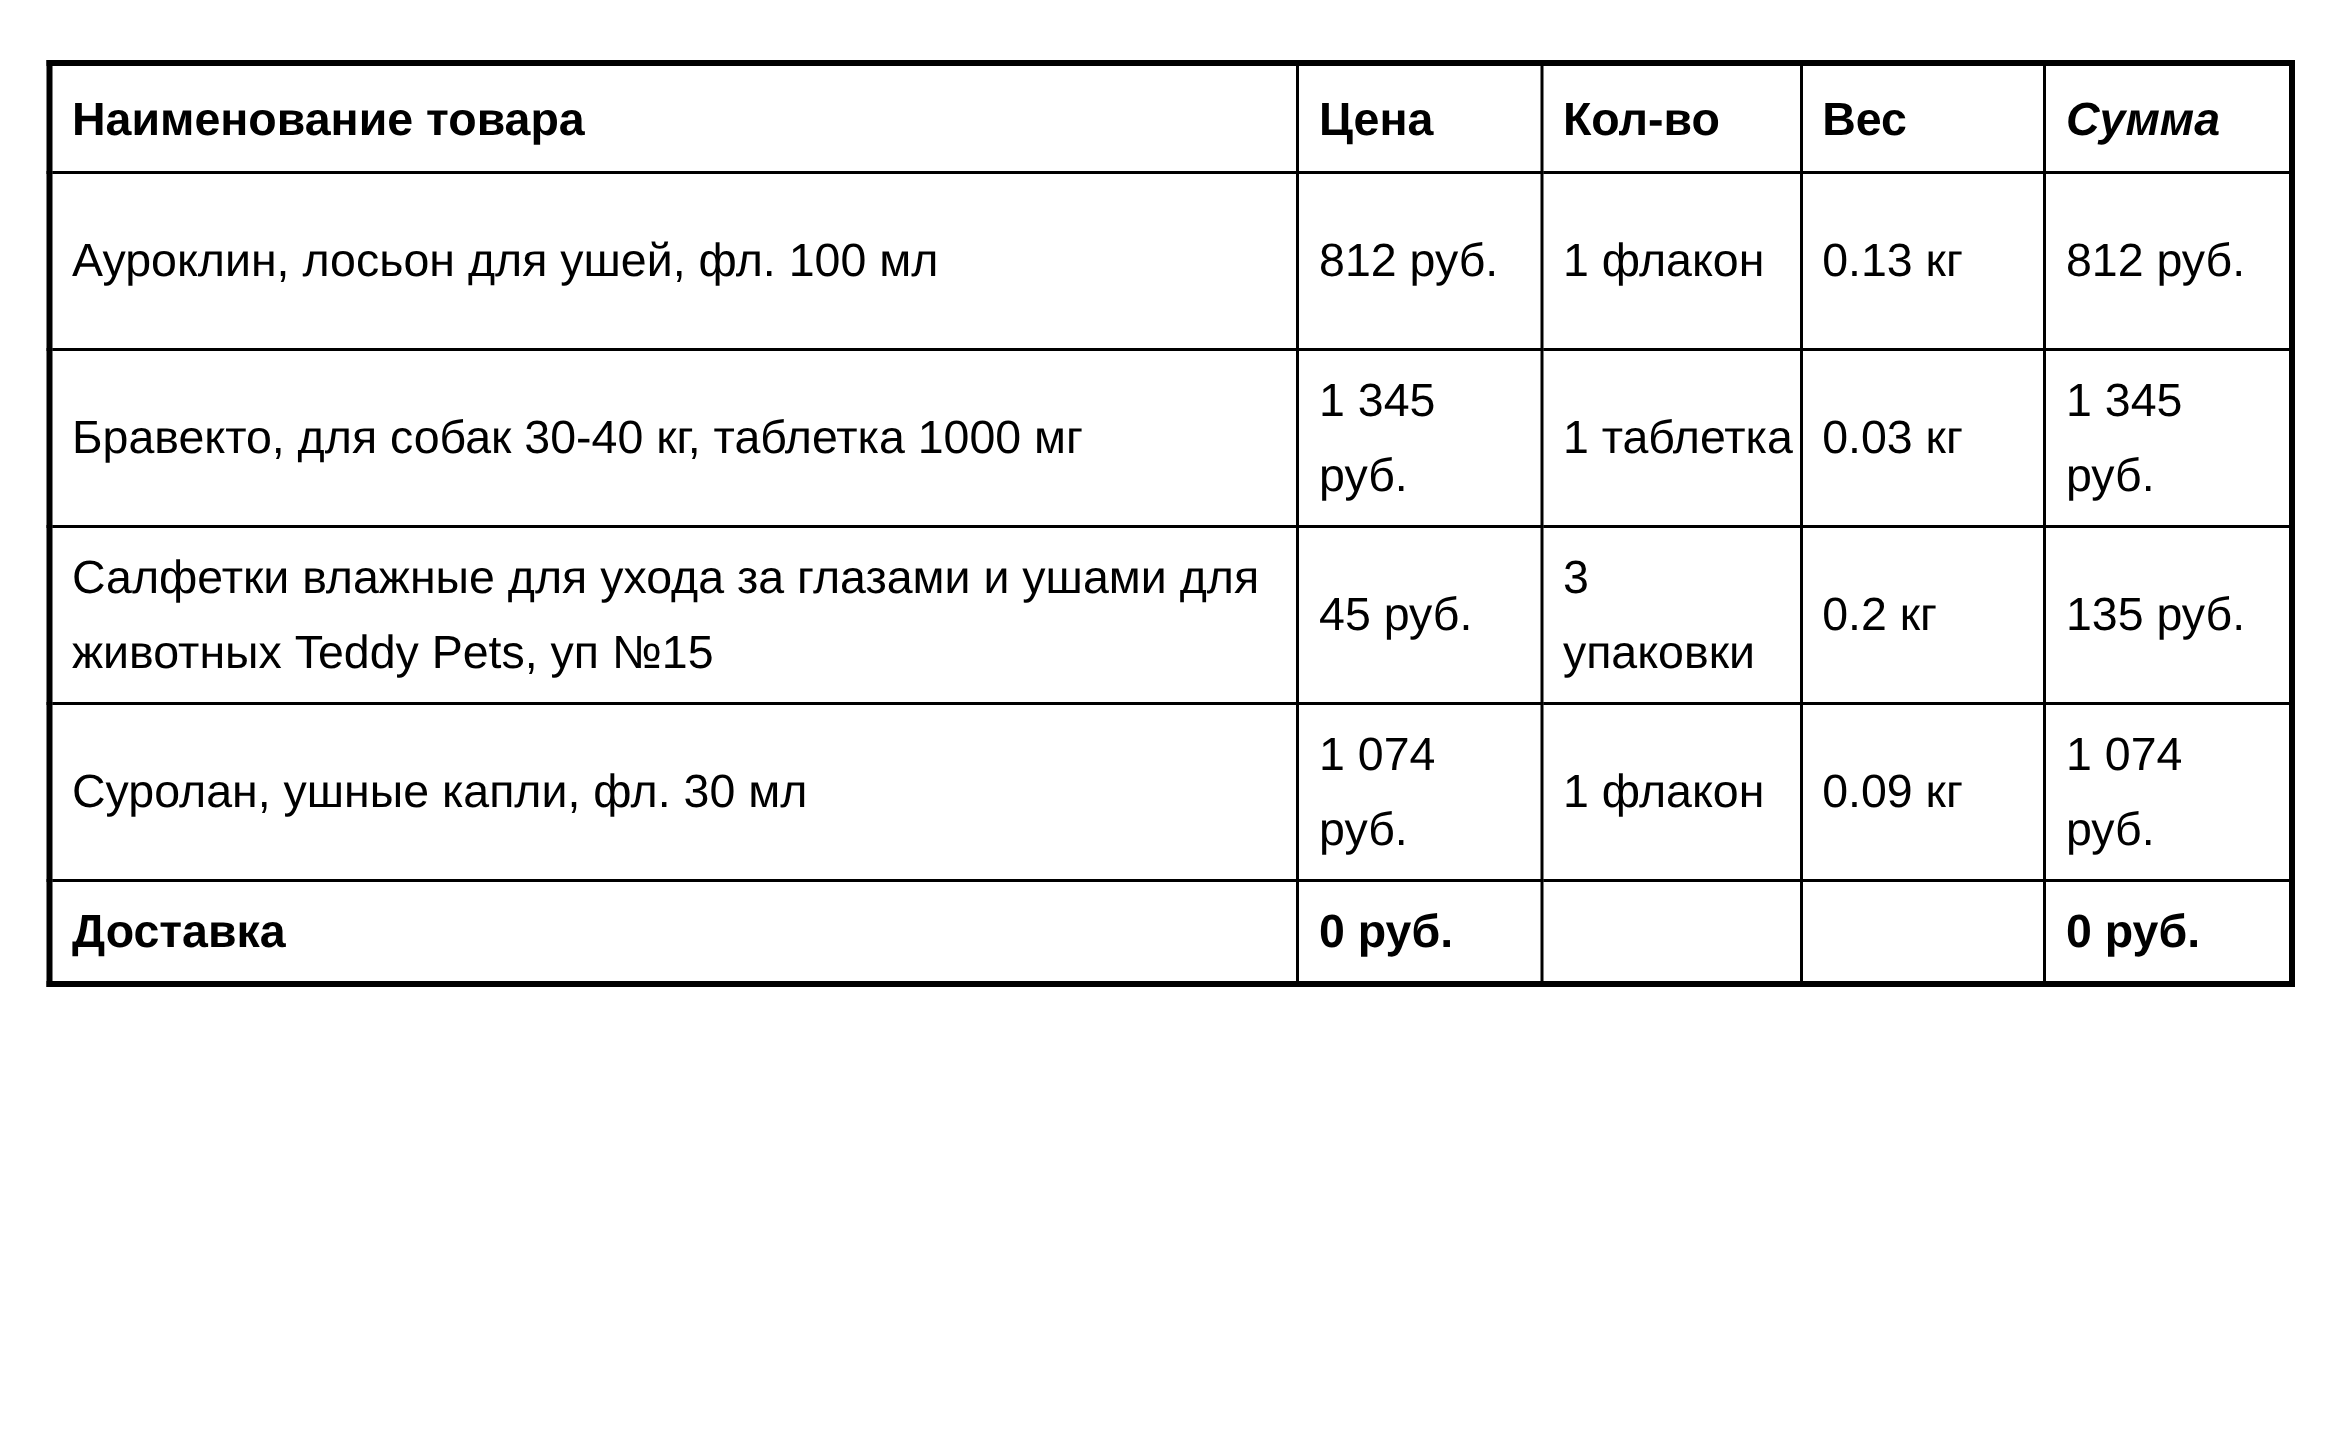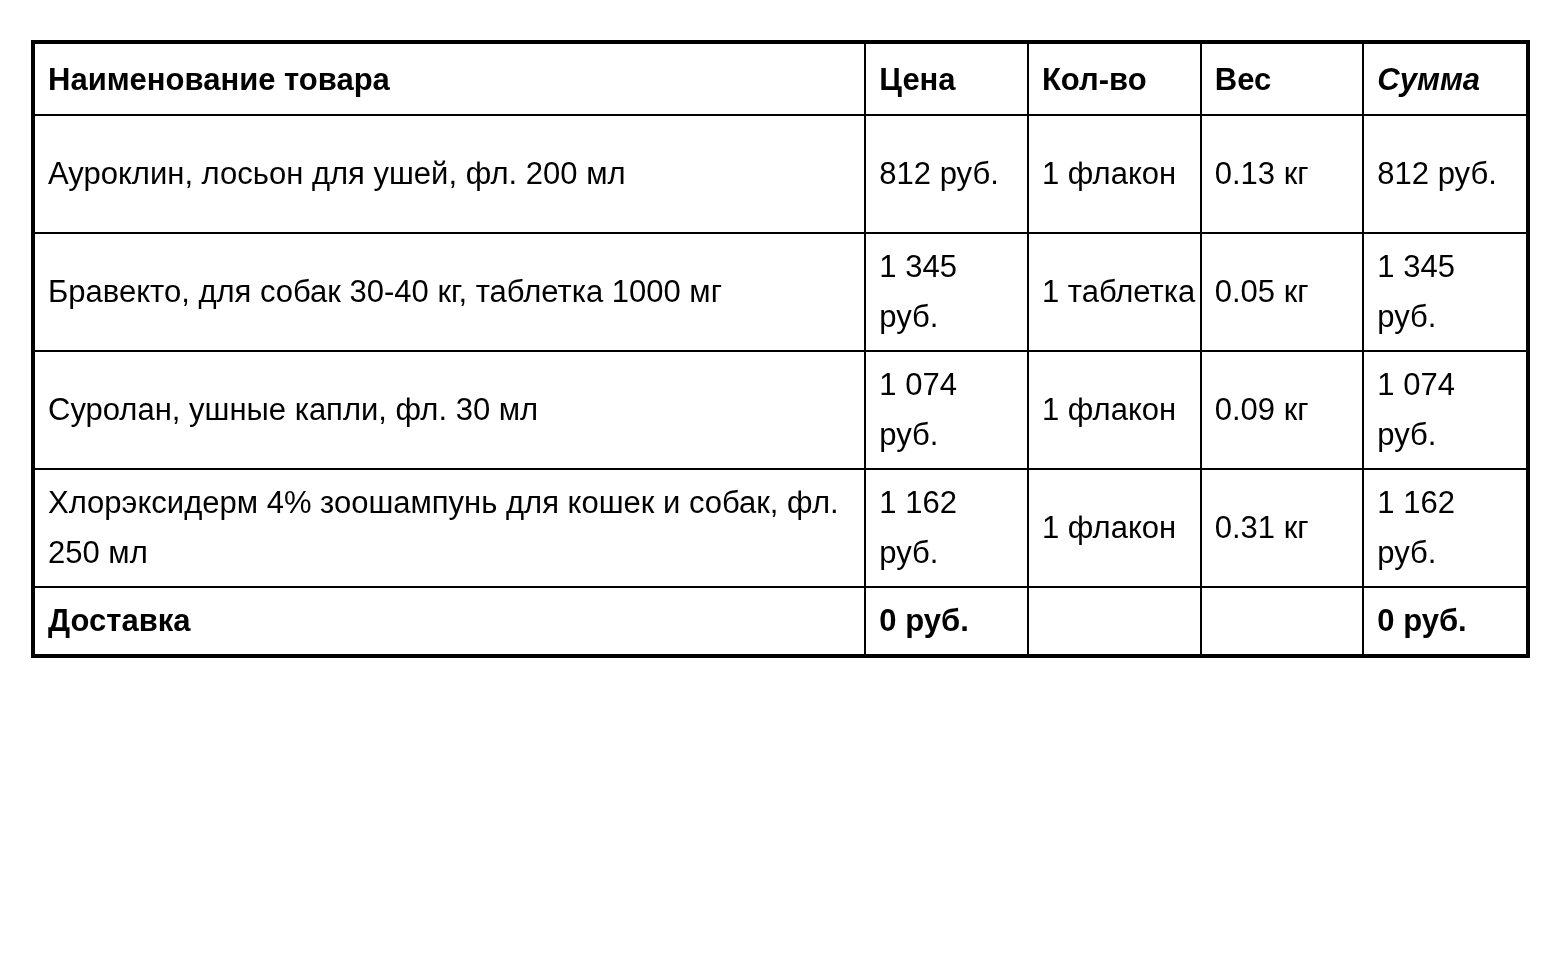--- a/index.html
+++ b/index.html
@@ -59,46 +59,46 @@
     <tr>
       <th class="col-name">Наименование товара</th>
       <th class="col-price">Цена</th>
       <th class="col-qty">Кол-во</th>
       <th class="col-weight">Вес</th>
       <th class="col-sum">Сумма</th>
     </tr>
   </thead>
   <tbody>
     <tr>
-      <td>Ауроклин, лосьон для ушей, фл. 200 мл</td>
+      <td>Ауроклин, лосьон для ушей, фл. 100 мл</td>
       <td>812 руб.</td>
       <td>1 флакон</td>
       <td>0.13 кг</td>
       <td>812 руб.</td>
     </tr>
     <tr>
       <td>Бравекто, для собак 30-40 кг, таблетка 1000 мг</td>
       <td>1 345 руб.</td>
       <td>1 таблетка</td>
-      <td>0.05 кг</td>
+      <td>0.03 кг</td>
       <td>1 345 руб.</td>
+    </tr>
+    <tr>
+      <td>Салфетки влажные для ухода за глазами и ушами для животных Teddy Pets, уп №15</td>
+      <td>45 руб.</td>
+      <td>3 упаковки</td>
+      <td>0.2 кг</td>
+      <td>135 руб.</td>
     </tr>
     <tr>
       <td>Суролан, ушные капли, фл. 30 мл</td>
       <td>1 074 руб.</td>
       <td>1 флакон</td>
       <td>0.09 кг</td>
       <td>1 074 руб.</td>
-    </tr>
-    <tr>
-      <td>Хлорэксидерм 4% зоошампунь для кошек и собак, фл. 250 мл</td>
-      <td>1 162 руб.</td>
-      <td>1 флакон</td>
-      <td>0.31 кг</td>
-      <td>1 162 руб.</td>
     </tr>
     <tr class="delivery-row">
       <td>Доставка</td>
       <td>0 руб.</td>
       <td></td>
       <td></td>
       <td>0 руб.</td>
     </tr>
   </tbody>
 </table>

